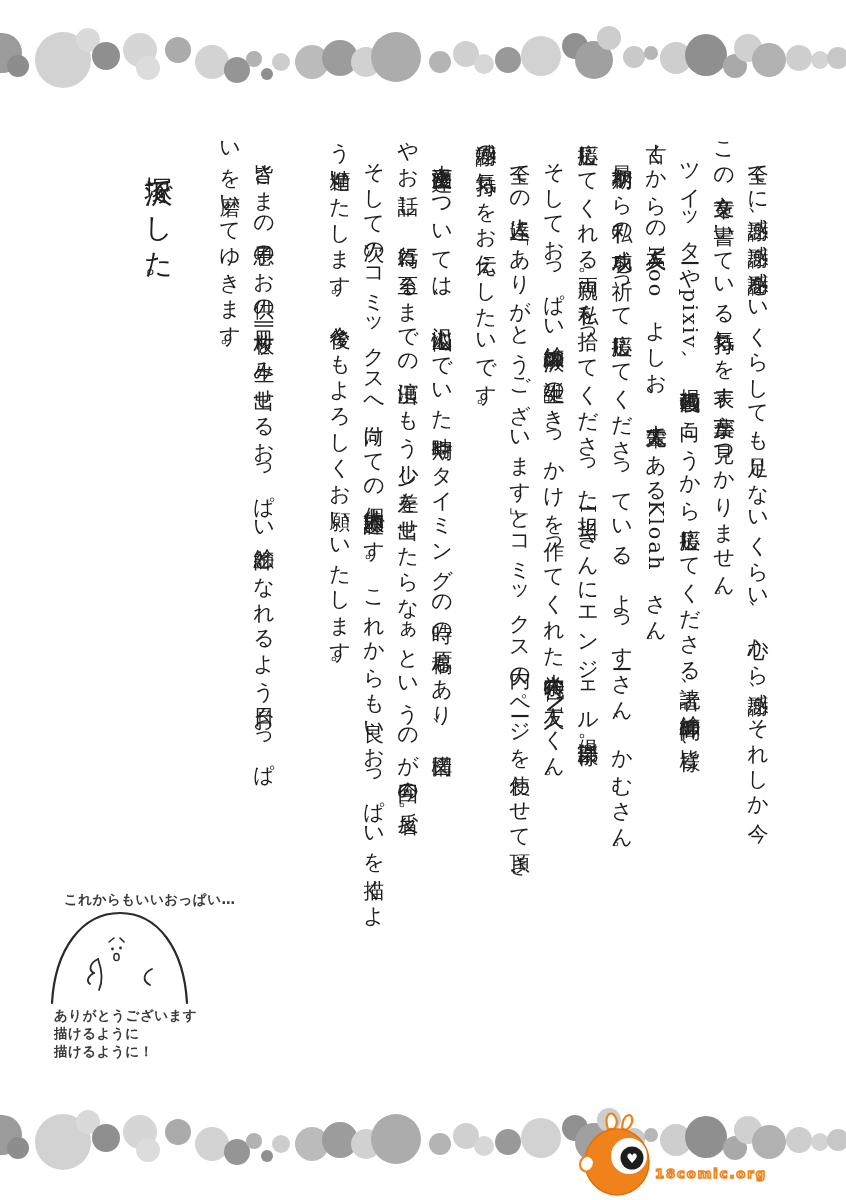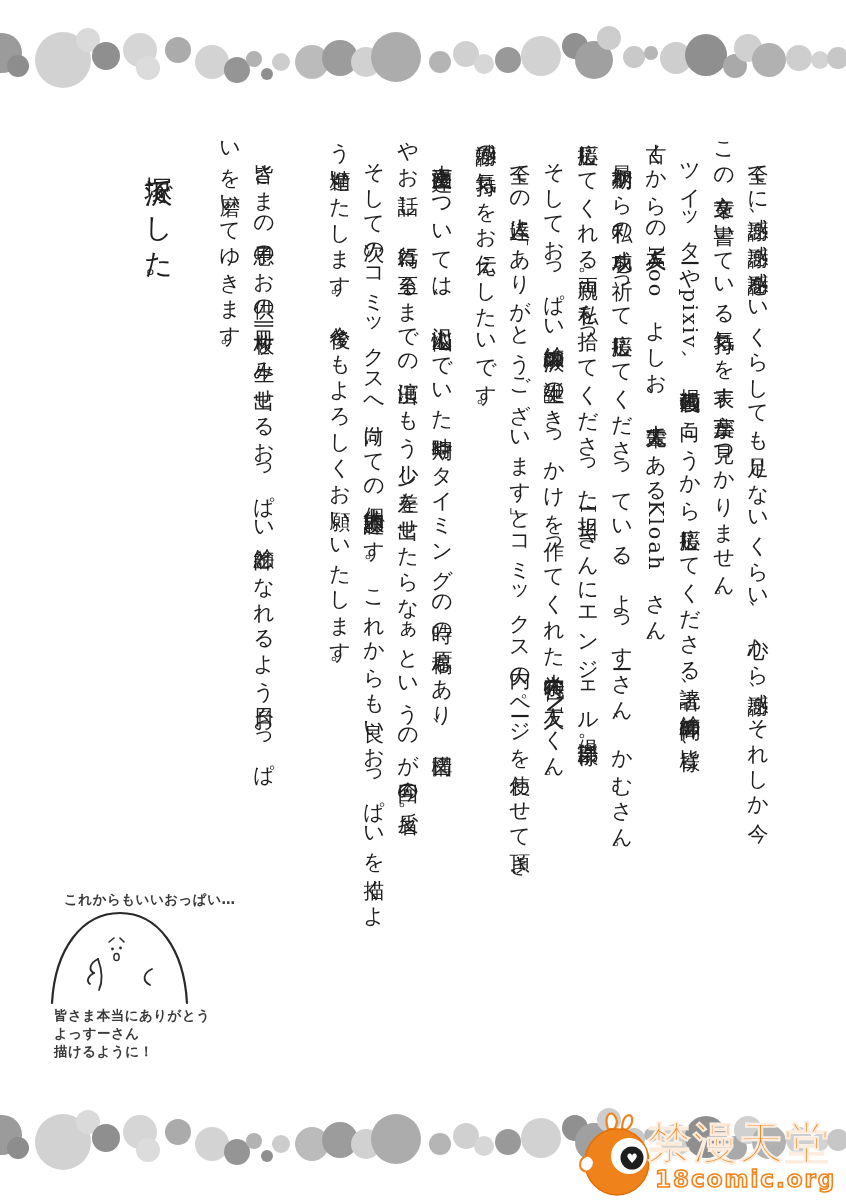--- a/index.html
+++ b/index.html
@@ -62,21 +62,21 @@
     font-size: 44px;
     letter-spacing: 2px;
     color: #f0821c;
     -webkit-text-stroke: 0.8px rgba(255,255,255,0.85);
     white-space: nowrap;
   }
   .wm-url {
     position: absolute; left: 80px; top: 66px;
     font-family: "DejaVu Sans", "Liberation Sans", sans-serif;
     font-weight: bold;
-    font-size: 23px;
+    font-size: 13px;
     letter-spacing: 2px;
     color: #fffdf6;
     -webkit-text-stroke: 1.6px #f0821c;
     white-space: nowrap;
   }
 </style>
 </head>
 <body>
 
 <div>
@@ -193,37 +193,36 @@
       <g stroke="#2a2a2a" stroke-width="1.8" stroke-linecap="round">
         <path d="M 58,76 C 50,80 48,87 54,90"></path>
         <path d="M 54,90 C 48,93 46,98 50,101"></path>
         <path d="M 58,76 C 62,87 63,98 59,107"></path>
       </g>
 
       <path d="M 112,86 C 103,90 102,98 110,102" stroke="#2a2a2a" stroke-width="1.8" stroke-linecap="round" fill="none"></path>
     </svg>
 
     <div class="doodle-caption bottom">
-      <div>皆さま本当にありがとう</div>
-      <div>よっすーさん</div>
+      <div>ありがとうございます</div>
+      <div>描けるように</div>
       <div>描けるように！</div>
     </div>
   </div>
 
   <div class="watermark">
     <svg class="mascot" width="78" height="92" viewBox="0 0 78 92">
 
       <path d="M 30,23 C 25,8 34,3 38,12 C 39.5,15.5 38.5,20 36,23 Z" fill="#ffffff" stroke="#f0821c" stroke-width="2.2"></path>
       <path d="M 44,22 C 45,6 56,6 54,16 C 53,20 50,23 47,24 Z" fill="#ffffff" stroke="#f0821c" stroke-width="2.2"></path>
 
       <ellipse cx="39" cy="56" rx="32" ry="33" fill="#f0821c" stroke="#e07008" stroke-width="1.5"></ellipse>
 
       <path d="M 8,50 C 1,53 0,62 6,65 C 11,67 16,62 16,56 C 15,52 12,49 8,50 Z" fill="#ffffff" stroke="#f0821c" stroke-width="2"></path>
 
       <circle cx="51" cy="50" r="18" fill="#ffffff"></circle>
       <circle cx="54" cy="52" r="11.5" fill="#1d1d1d"></circle>
       <text x="54" y="57" text-anchor="middle" fill="#ffffff" font-family="DejaVu Sans, sans-serif" font-size="13" font-weight="bold">♥</text>
     </svg>
-    <div class="wm-title">禁漫天堂</div>
     <div class="wm-url">18comic.org</div>
   </div>
 
 </div>
 
 </body></html>

